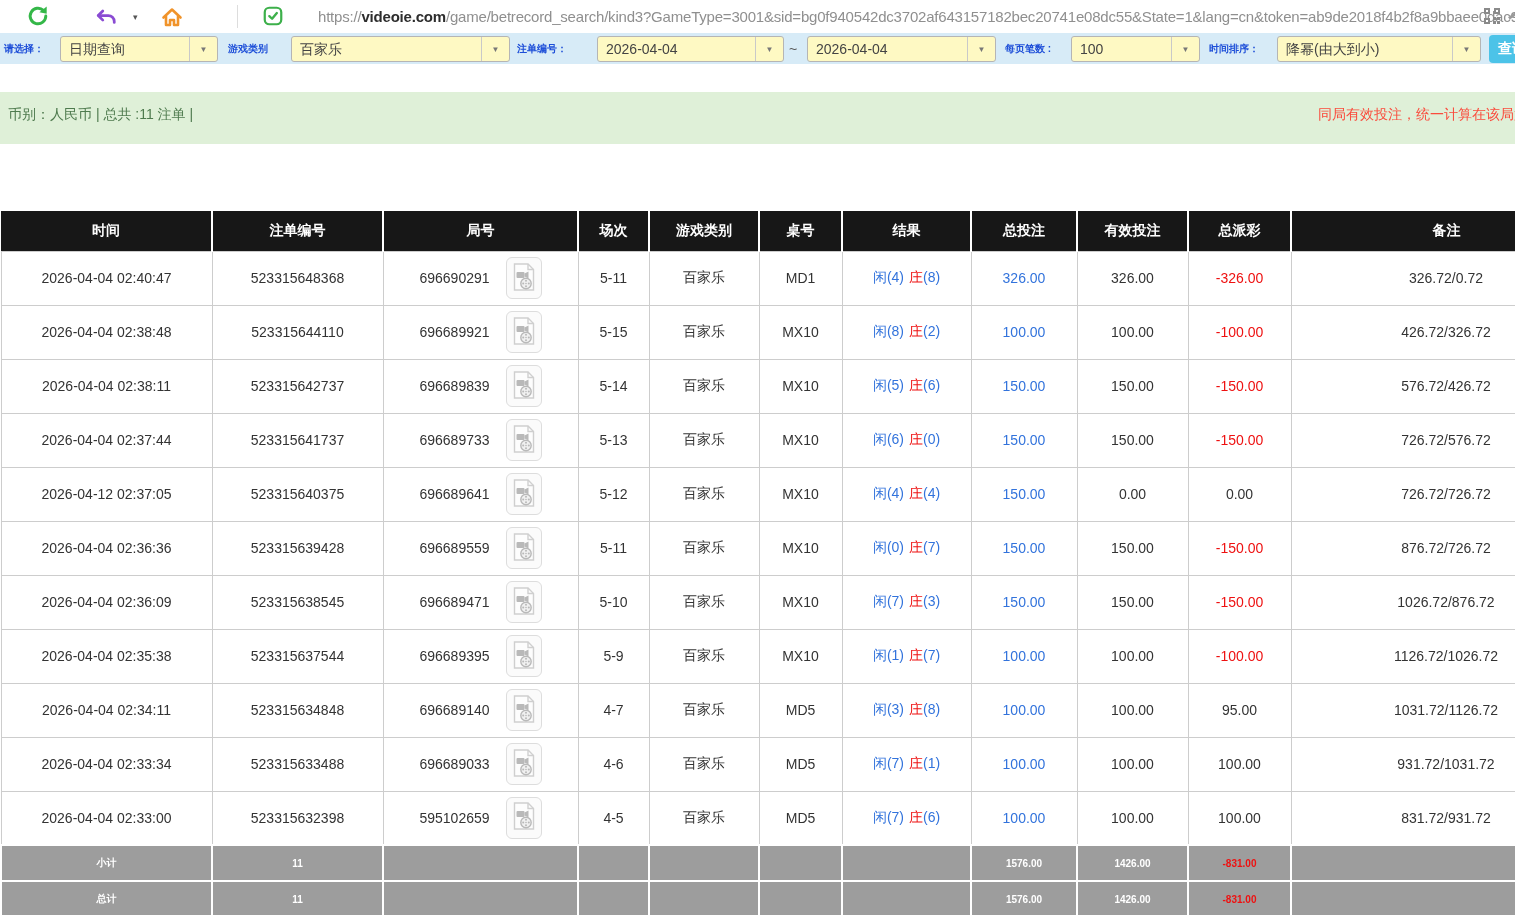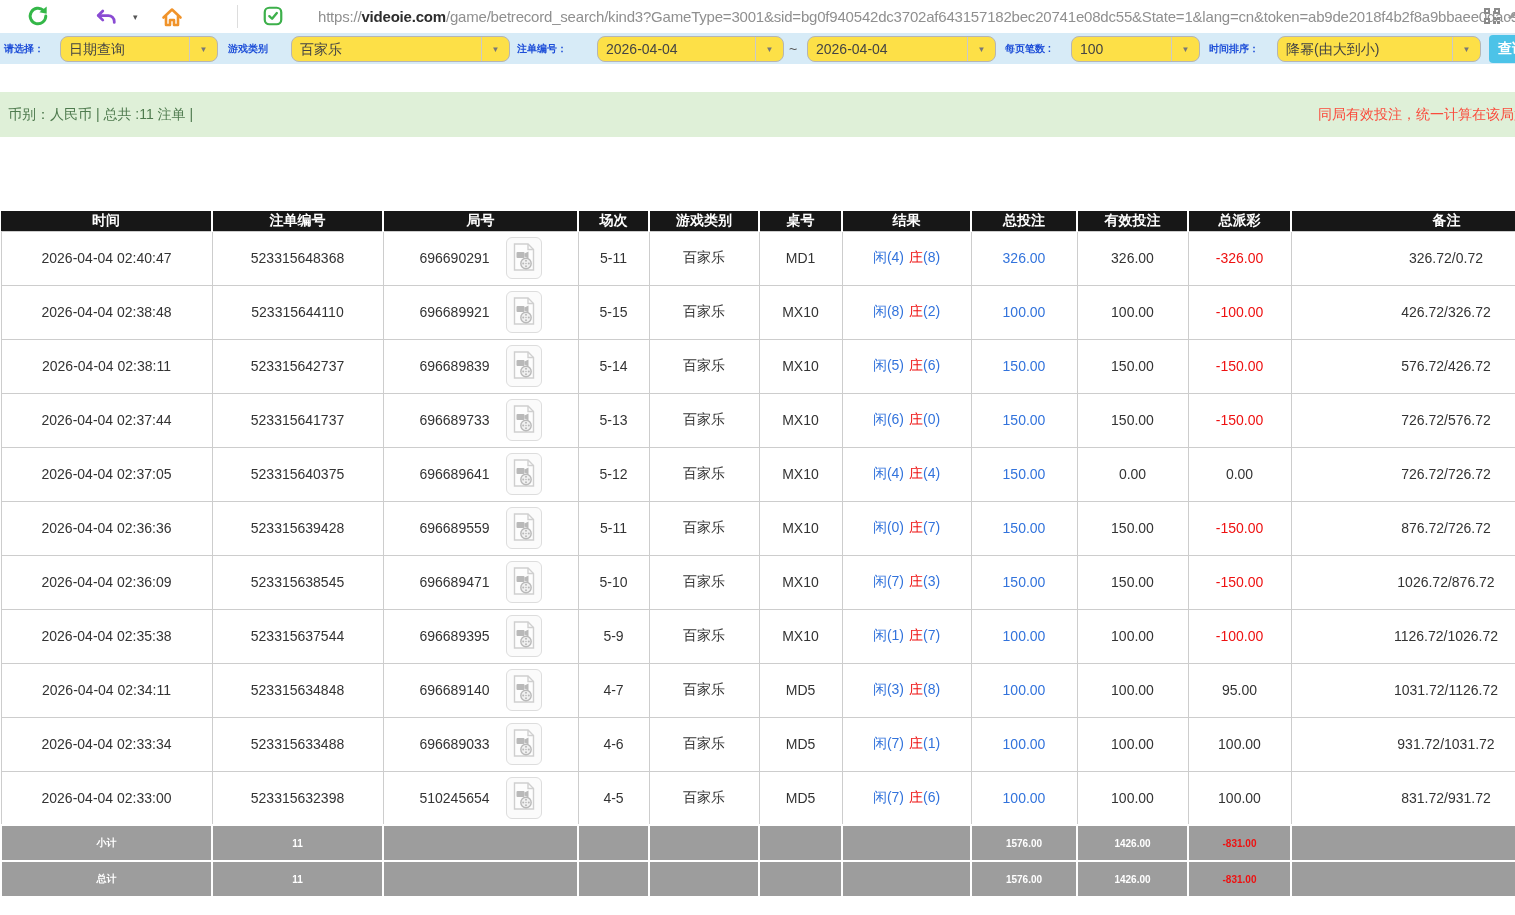--- a/index.html
+++ b/index.html
@@ -25,45 +25,45 @@
     font-size: 15px; letter-spacing: -0.2px; color: #8f8f8f; white-space: nowrap;
   }
   .url-text .domain { color: #2d2d2d; font-weight: 600; }
   .tb-qr { position: absolute; left: 1484px; top: 8px; cursor: pointer; border: none; background: transparent; padding: 0; }
   .tb-partial { position: absolute; left: 1508px; top: 14px; width: 10px; height: 3px; background: #9a9a9a; transform: rotate(-35deg); }
 
   
   .filter-bar { position: absolute; left: 0; top: 33px; width: 1515px; height: 31px; background: #d7ebf7; }
   .f-label { position: absolute; top: 36px; height: 26px; line-height: 26px; font-size: 10px; font-weight: 700; color: #1d4ed8; white-space: nowrap; }
   .select {
-    position: absolute; top: 36px; height: 26px; background: #fde047;
-    border: 1px solid #b5b5b5; border-radius: 8px; display: flex; align-items: stretch; cursor: pointer;
+    position: absolute; top: 36px; height: 26px; background: #fef9c3;
+    border: 1px solid #b5b5b5; border-radius: 3px; display: flex; align-items: stretch; cursor: pointer;
   }
   .select .val { flex: 1; padding: 0 8px; font-size: 14px; color: #444; line-height: 24px; white-space: nowrap; overflow: hidden; }
   .select .arrow-box { width: 28px; border-left: 1px solid #c9c9c9; display: flex; align-items: center; justify-content: center; border-radius: 0 3px 3px 0; }
   .select .arrow-box span { font-size: 8px; color: #777; }
   .tilde { position: absolute; top: 36px; height: 26px; line-height: 26px; font-size: 14px; color: #555; }
   .search-btn {
     position: absolute; left: 1489px; top: 35px; width: 70px; height: 28px;
     background: #4cc3e8; color: #fff; font-size: 14px; font-weight: 700;
     border: none; border-radius: 4px; text-align: left; padding-left: 9px; cursor: pointer;
     font-family: inherit;
   }
 
   
-  .summary-bar { position: absolute; left: 0; top: 92px; width: 1515px; height: 45px; background: #dff0d8; }
+  .summary-bar { position: absolute; left: 0; top: 92px; width: 1515px; height: 52px; background: #dff0d8; }
   .summary-left { position: absolute; left: 8px; top: 0; height: 45px; line-height: 45px; font-size: 14px; color: #4e7a4e; white-space: nowrap; }
   .summary-right { position: absolute; left: 1318px; top: 0; height: 45px; line-height: 45px; font-size: 14px; color: #fa4b3c; white-space: nowrap; }
 
   
   .table-wrap { position: absolute; left: 0; top: 211px; width: 1600px; }
   table { border-collapse: collapse; table-layout: fixed; width: 1600px; }
   th {
     background: #171717; color: #fff; font-size: 14px; font-weight: 700;
-    height: 20px; text-align: center; border-left: 2px solid #fff;
+    height: 40px; text-align: center; border-left: 2px solid #fff;
   }
   th:first-child { border-left: none; }
   td {
     height: 54px; border: 1px solid #cdcdcd; font-size: 14px; color: #333;
     text-align: center; vertical-align: middle; background: #fff;
   }
   .blue { color: #3273dc; }
   .red { color: #ee1111; }
   .round-wrap { display: flex; align-items: center; justify-content: center; gap: 16px; }
   .video-btn {
@@ -355,21 +355,21 @@
     <td>MX10</td>
     <td>
       <span class="blue result-sp">闲(6)</span><span class="red">庄</span><span class="blue">(0)</span>
     </td>
     <td class="blue">150.00</td>
     <td>150.00</td>
     <td class="red">-150.00</td>
     <td>726.72/576.72</td>
   </tr>
         <tr>
-    <td>2026-04-04 02:37:05</td>
+    <td>2026-04-12 02:37:05</td>
     <td>523315640375</td>
     <td>
       <div class="round-wrap">
         <span>696689641</span>
         <button class="video-btn">
           <span>
             <svg width="24" height="28" viewBox="0 0 24 28">
               <path d="M2.5 1 H16 L21.5 6.5 V27 H2.5 Z" fill="#fdfdfd" stroke="#cfcfcf" stroke-width="1.4"></path>
               <path d="M16 1 V6.5 H21.5" fill="none" stroke="#cfcfcf" stroke-width="1.4"></path>
               <rect x="4.5" y="9" width="8" height="6" rx="1" fill="#b9b9b9"></rect>
@@ -569,21 +569,21 @@
     <td class="blue">100.00</td>
     <td>100.00</td>
     <td>100.00</td>
     <td>931.72/1031.72</td>
   </tr>
         <tr>
     <td>2026-04-04 02:33:00</td>
     <td>523315632398</td>
     <td>
       <div class="round-wrap">
-        <span>510245654</span>
+        <span>595102659</span>
         <button class="video-btn">
           <span>
             <svg width="24" height="28" viewBox="0 0 24 28">
               <path d="M2.5 1 H16 L21.5 6.5 V27 H2.5 Z" fill="#fdfdfd" stroke="#cfcfcf" stroke-width="1.4"></path>
               <path d="M16 1 V6.5 H21.5" fill="none" stroke="#cfcfcf" stroke-width="1.4"></path>
               <rect x="4.5" y="9" width="8" height="6" rx="1" fill="#b9b9b9"></rect>
               <polygon points="12.5,10.5 16.5,8.5 16.5,15.5 12.5,13.5" fill="#b9b9b9"></polygon>
               <circle cx="14" cy="20.5" r="5.2" fill="#f0f0f0" stroke="#b9b9b9" stroke-width="1.4"></circle>
               <circle cx="14" cy="17.7" r="1" fill="#b9b9b9"></circle>
                     <circle cx="14" cy="23.3" r="1" fill="#b9b9b9"></circle>

